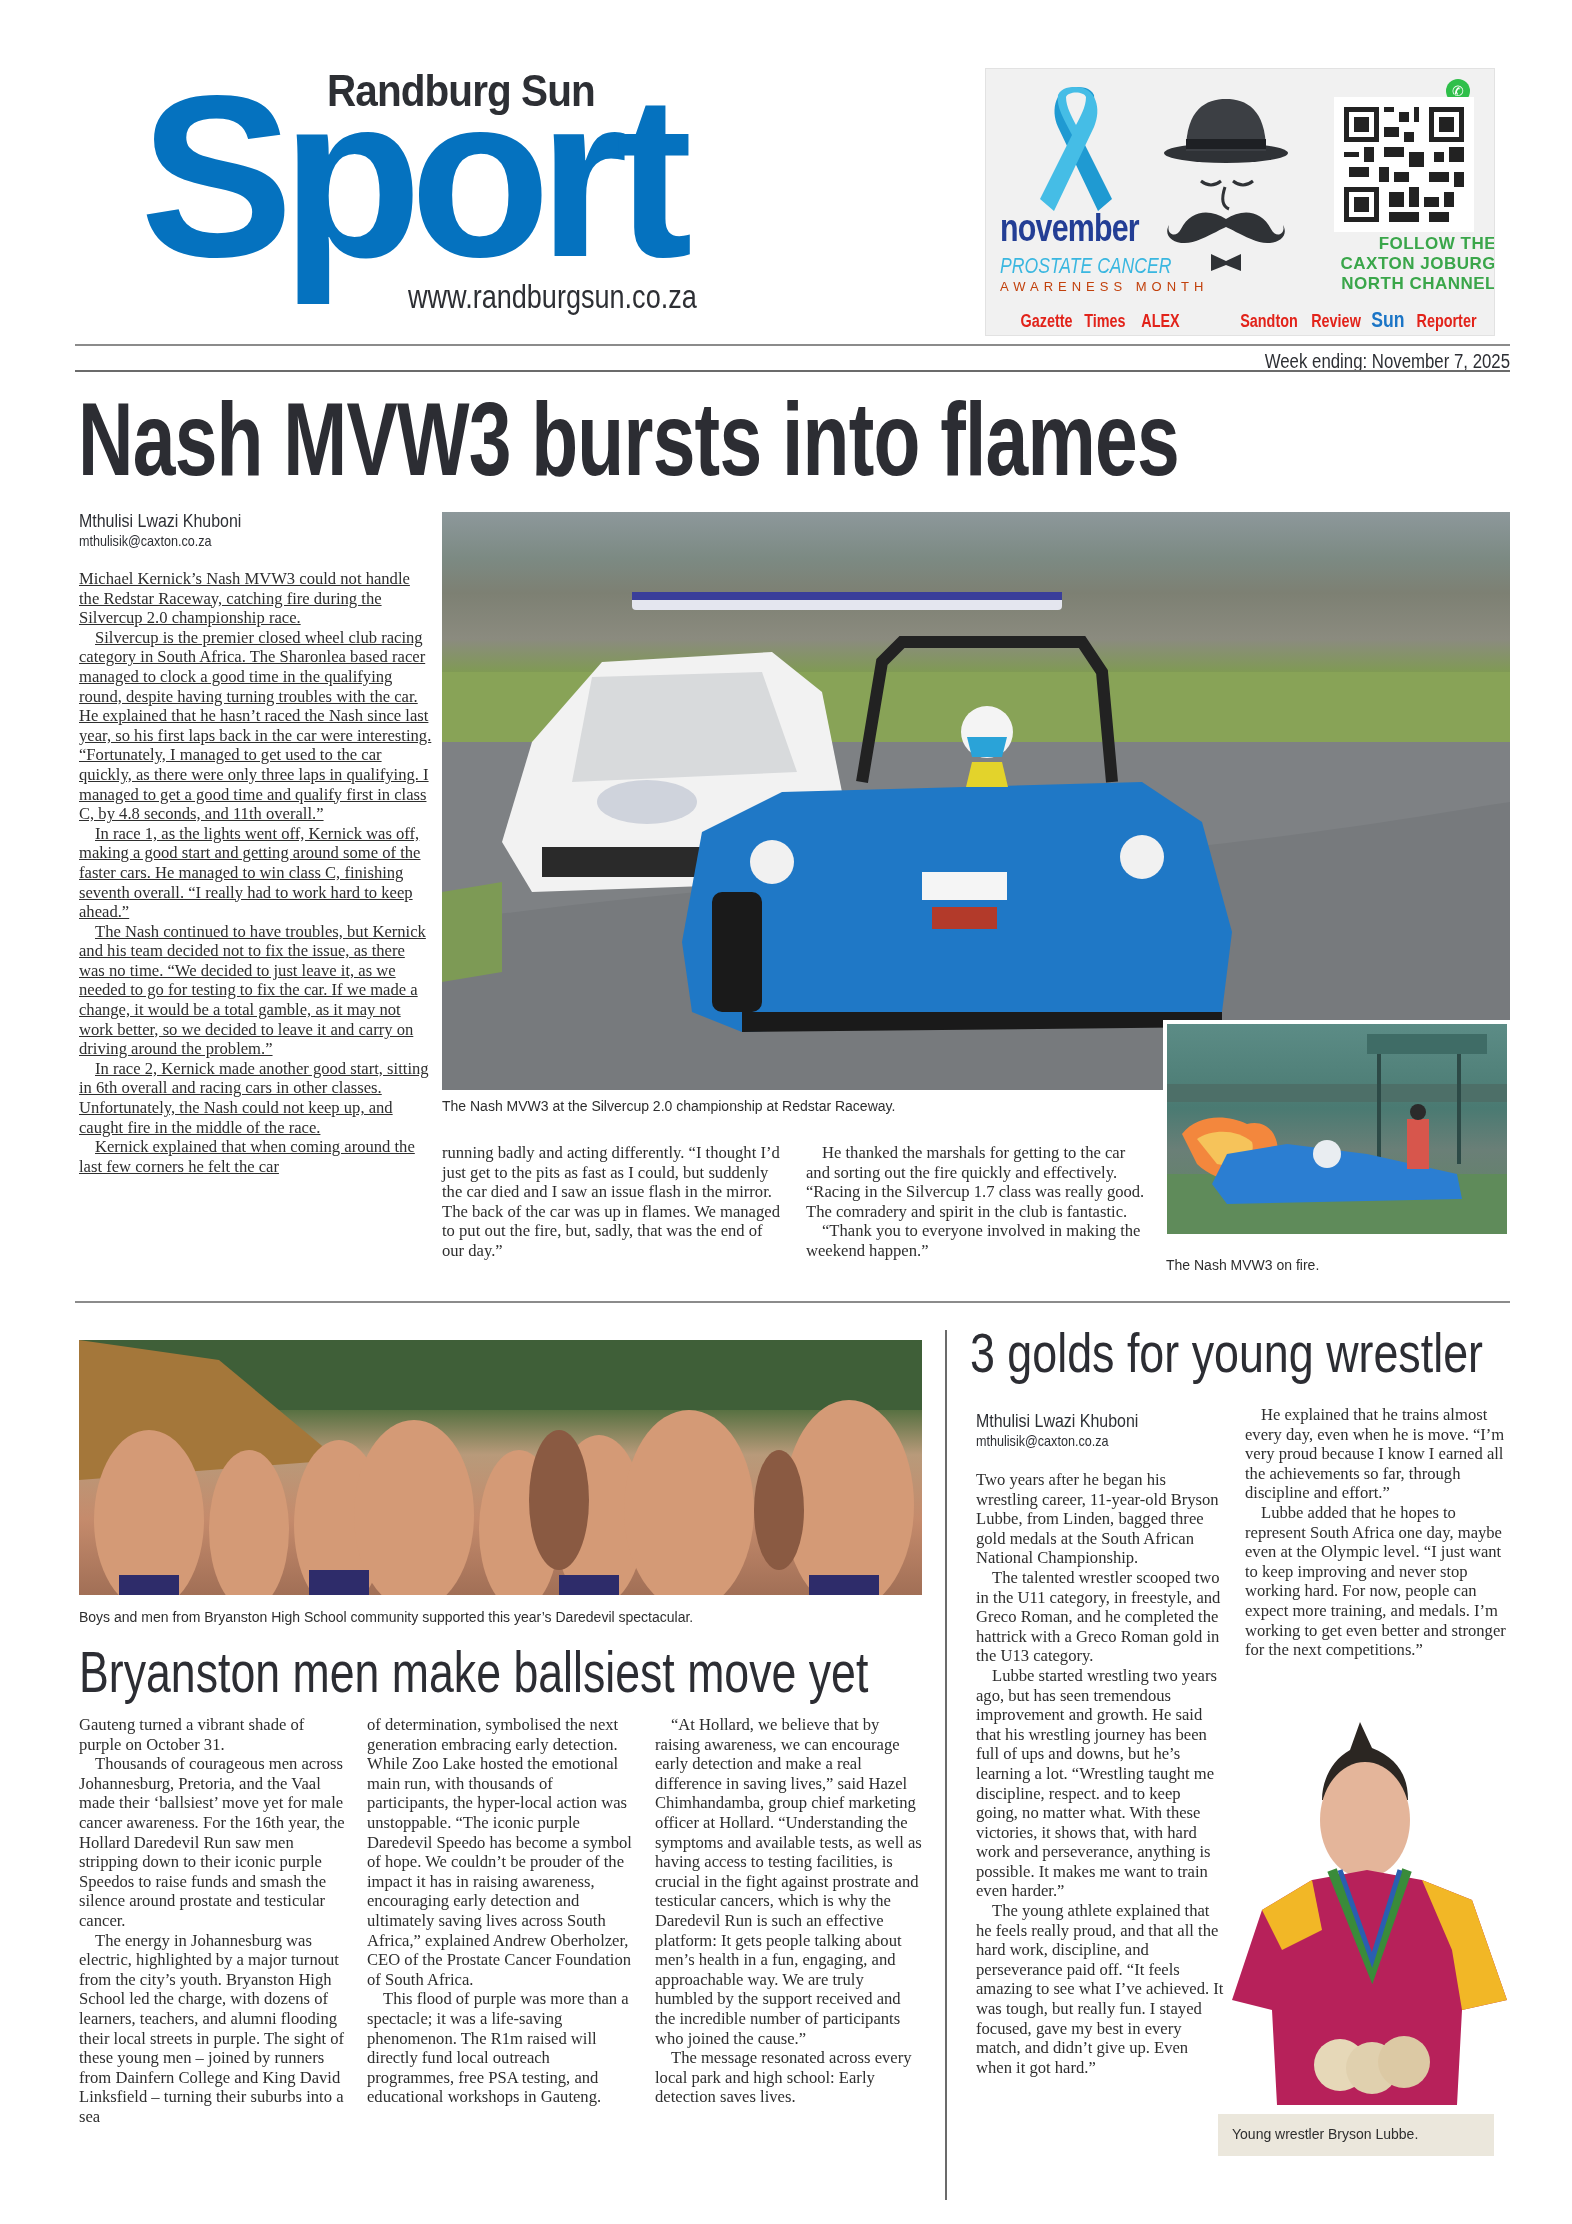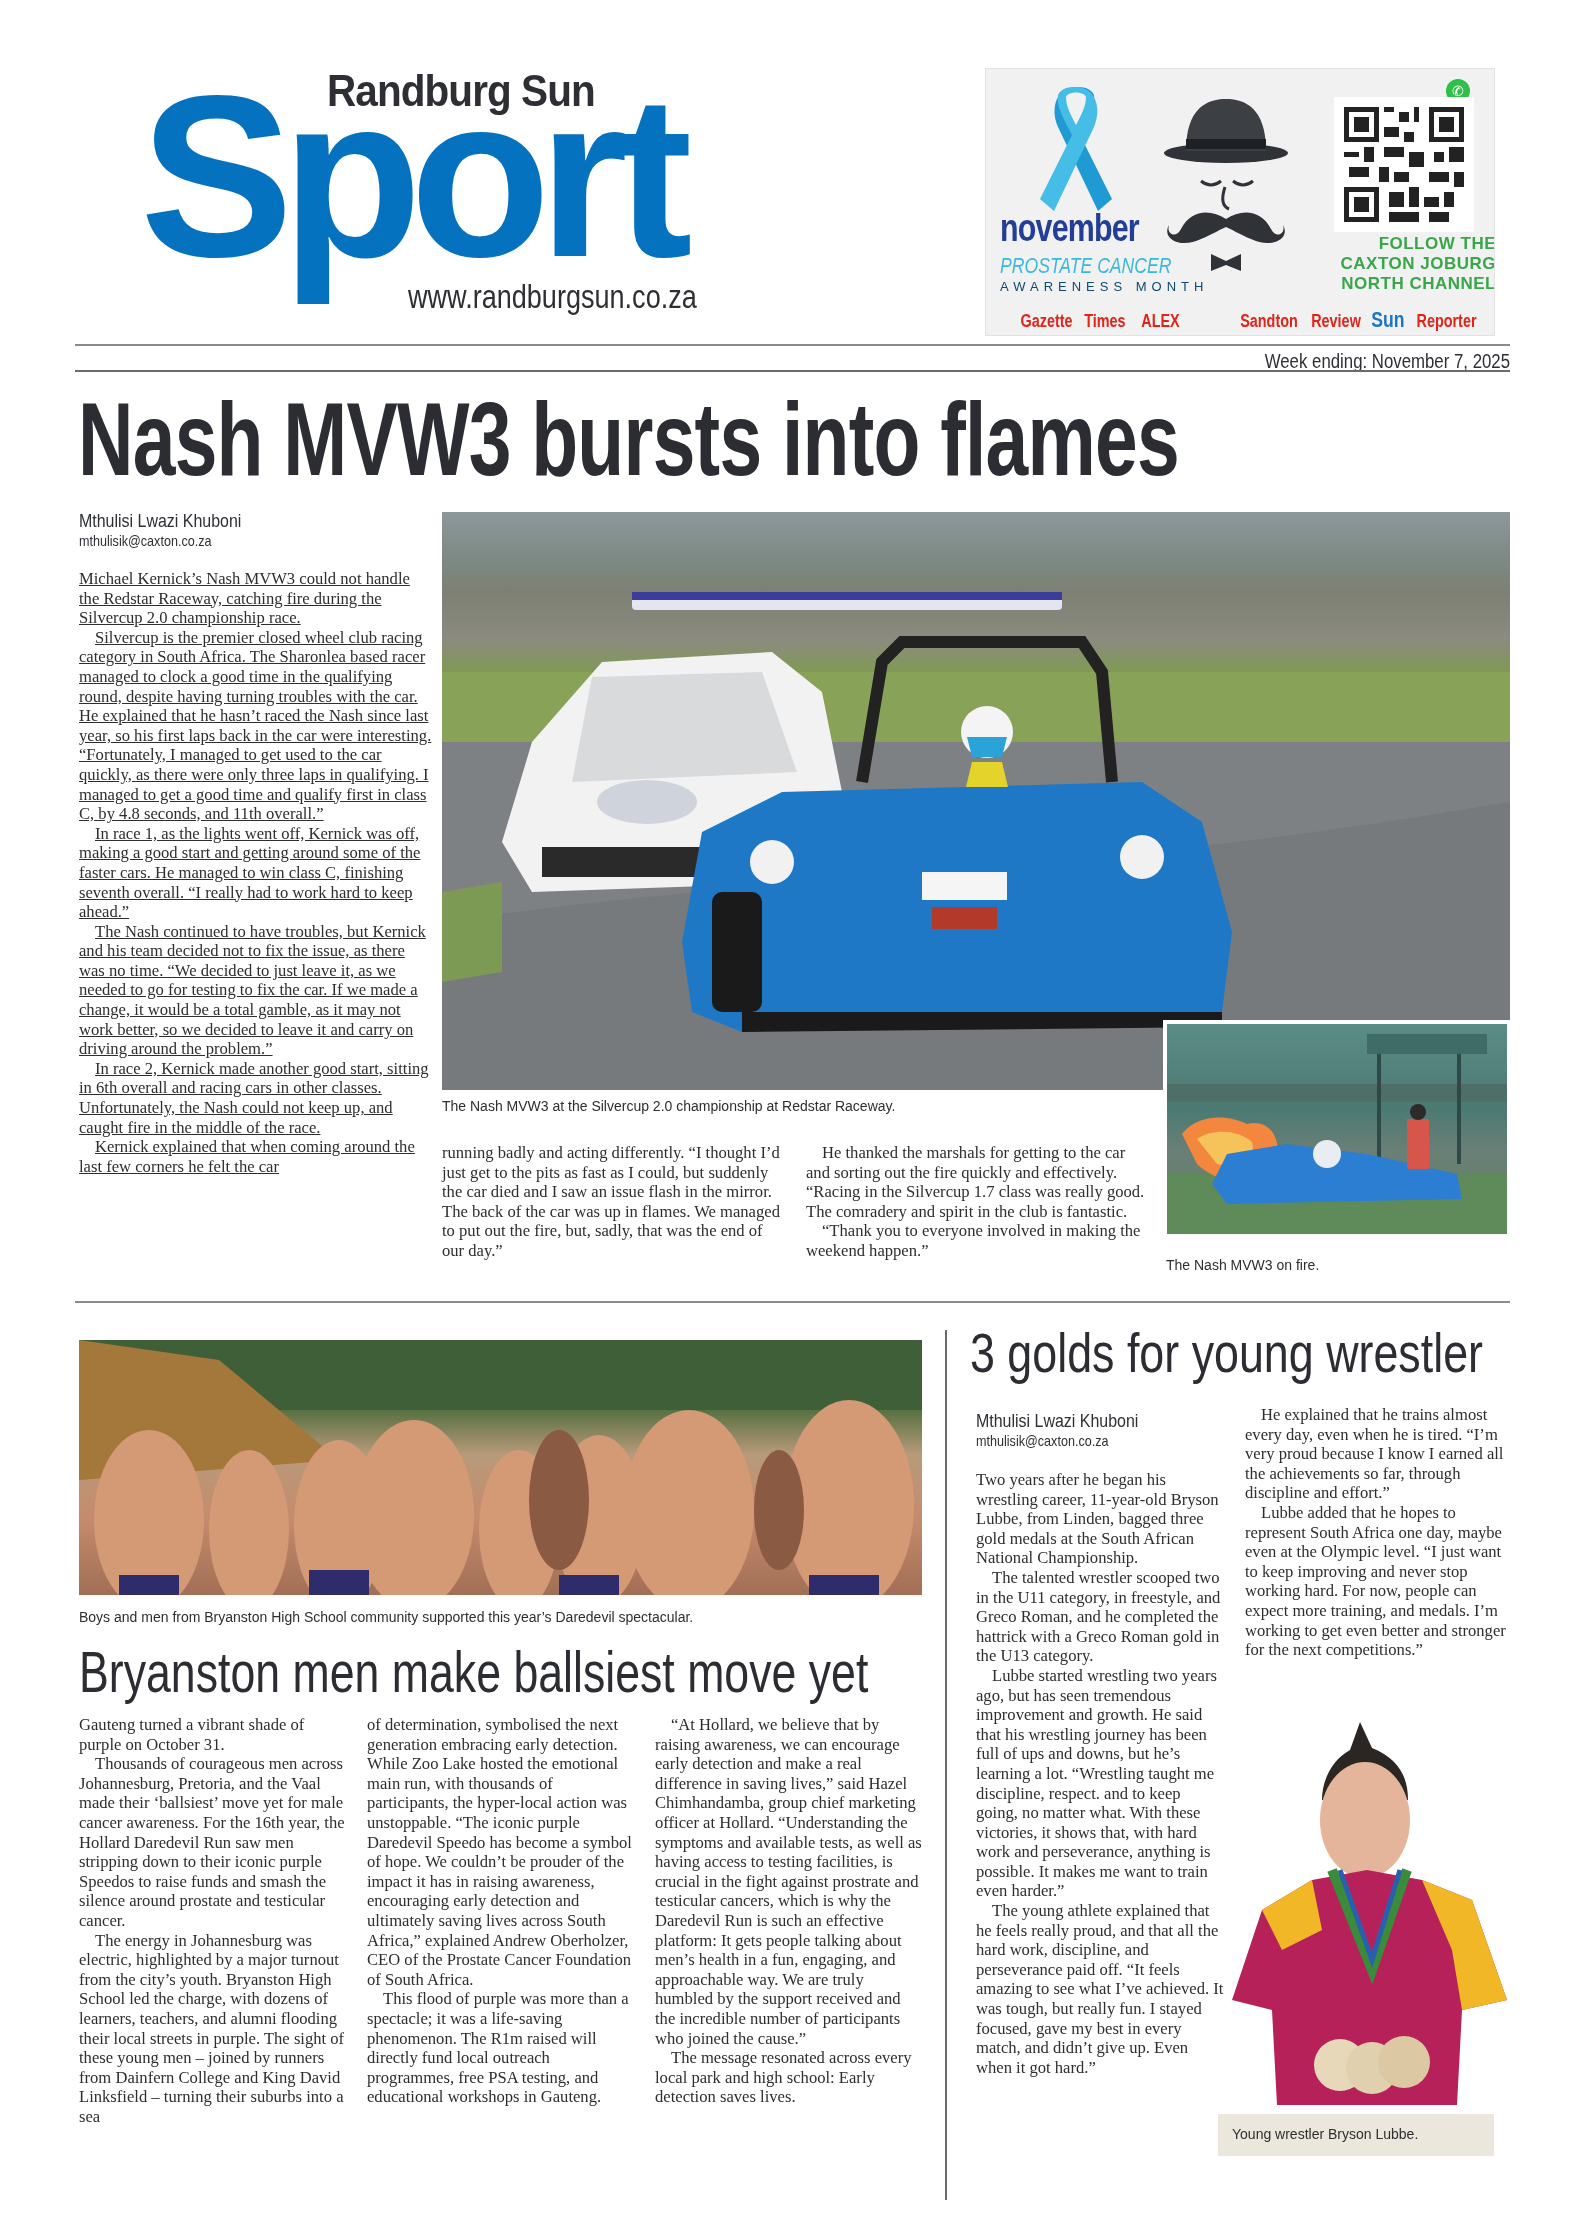--- a/index.html
+++ b/index.html
@@ -12,21 +12,21 @@
   
   .mast-pub { left: 327px; top: 66px; font-family: "Liberation Sans", sans-serif; font-weight: bold; font-size: 44px; color: #2d2f34; letter-spacing: -1px; transform: scaleX(0.92); transform-origin: left top; }
   .mast-sport { left: 140px; top: 62px; font-family: "Liberation Sans", sans-serif; font-weight: bold; font-size: 230px; line-height: 230px; color: #0572bf; letter-spacing: -12px; transform: scaleX(1.0); transform-origin: left top; }
   .mast-url { left: 408px; top: 278px; font-family: "Liberation Sans", sans-serif; font-size: 33px; color: #2d2f34; transform: scaleX(0.82); transform-origin: left top; }
 
   
   .ad { left: 985px; top: 68px; width: 510px; height: 268px; background: #f1f1f1; border: 1px solid #e2e2e2; overflow: hidden; }
   .ad-ribbon { left: 50px; top: 10px; width: 80px; height: 140px; }
   .ad-nov { left: 14px; top: 138px; font-family: "Liberation Sans", sans-serif; font-weight: bold; font-size: 38px; color: #233e95; letter-spacing: -1px; transform: scaleX(0.8); transform-origin: left top; }
   .ad-pc { left: 14px; top: 184px; font-family: "Liberation Sans", sans-serif; font-style: italic; font-size: 22px; color: #3ab7e0; transform: scaleX(0.8); transform-origin: left top; white-space: nowrap; }
-  .ad-am { left: 14px; top: 210px; font-family: "Liberation Sans", sans-serif; font-size: 13px; color: #0c4a6e; letter-spacing: 5px; white-space: nowrap; }
+  .ad-am { left: 14px; top: 210px; font-family: "Liberation Sans", sans-serif; font-size: 13px; color: #c2410c; letter-spacing: 5px; white-space: nowrap; }
   .ad-face { left: 165px; top: 20px; width: 150px; height: 200px; }
   .ad-qr { left: 348px; top: 28px; width: 140px; height: 135px; background: #fff; }
   .ad-wa { left: 460px; top: 10px; width: 24px; height: 24px; border-radius: 50%; background: #2fbf4a; color: #fff; font-size: 14px; line-height: 24px; text-align: center; font-family: "DejaVu Sans", sans-serif; }
   .ad-follow { left: 335px; top: 165px; width: 175px; text-align: right; font-family: "Liberation Sans", sans-serif; font-weight: bold; font-size: 17px; line-height: 20px; color: #3aa64a; letter-spacing: 0.5px; }
   .ad-logos { left: 28px; top: 238px; width: 470px; display: flex; justify-content: space-between; align-items: baseline; font-family: "Liberation Sans", sans-serif; font-weight: bold; }
   .ad-logos span { color: #e2231a; font-size: 18px; transform: scaleX(0.8); display: inline-block; }
   .ad-logos span.blue { color: #1b75c6; font-size: 22px; }
 
   
   .rule { left: 75px; width: 1435px; height: 2px; background: #8b8b8b; }
@@ -258,21 +258,21 @@
   <div class="byline-mail">mthulisik@caxton.co.za</div>
 </div>
 
 <div class="abs body-text" style="left:976px; top:1470px; width:250px;">
   <p class="first">Two years after he began his wrestling career, 11-year-old Bryson Lubbe, from Linden, bagged three gold medals at the South African National Championship.</p>
   <p>The talented wrestler scooped two in the U11 category, in freestyle, and Greco Roman, and he completed the hattrick with a Greco Roman gold in the U13 category.</p>
   <p>Lubbe started wrestling two years ago, but has seen tremendous improvement and growth. He said that his wrestling journey has been full of ups and downs, but he’s learning a lot. “Wrestling taught me discipline, respect. and to keep going, no matter what. With these victories, it shows that, with hard work and perseverance, anything is possible. It makes me want to train even harder.”</p>
   <p>The young athlete explained that he feels really proud, and that all the hard work, discipline, and perseverance paid off. “It feels amazing to see what I’ve achieved. It was tough, but really fun. I stayed focused, gave my best in every match, and didn’t give up. Even when it got hard.”</p>
 </div>
 <div class="abs body-text" style="left:1245px; top:1405px; width:265px;">
-  <p>He explained that he trains almost every day, even when he is tired. “I’m very proud because I know I earned all the achievements so far, through discipline and effort.”</p>
+  <p>He explained that he trains almost every day, even when he is move. “I’m very proud because I know I earned all the achievements so far, through discipline and effort.”</p>
   <p>Lubbe added that he hopes to represent South Africa one day, maybe even at the Olympic level. “I just want to keep improving and never stop working hard. For now, people can expect more training, and medals. I’m working to get even better and stronger for the next competitions.”</p>
 </div>
 
 <div class="abs ph-boy">
   <svg width="292" height="400" viewBox="0 0 292 400">
     <path d="M138 2 L128 30 C110 40 100 60 100 80 L186 80 C186 55 175 38 150 28 Z" fill="#2b2622"></path>
     <ellipse cx="143" cy="100" rx="45" ry="58" fill="#e4b59a"></ellipse>
     <path d="M10 280 L40 190 L90 160 L145 150 L200 160 L250 180 L285 280 L240 290 L235 385 L55 385 L50 290 Z" fill="#b7215a"></path>
     <path d="M200 160 L250 180 L285 280 L240 290 L230 230 Z" fill="#f2b726"></path>
     <path d="M40 190 L90 160 L100 210 L60 230 Z" fill="#f2b726"></path>

